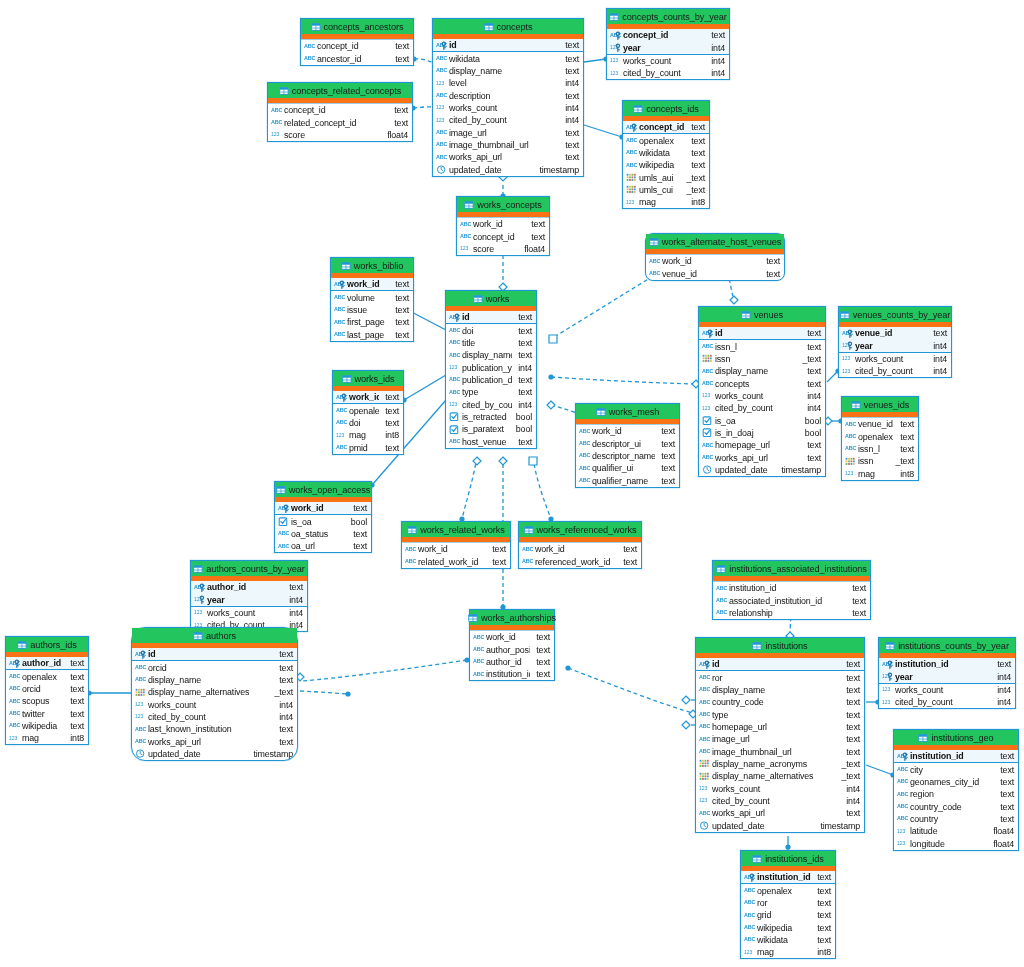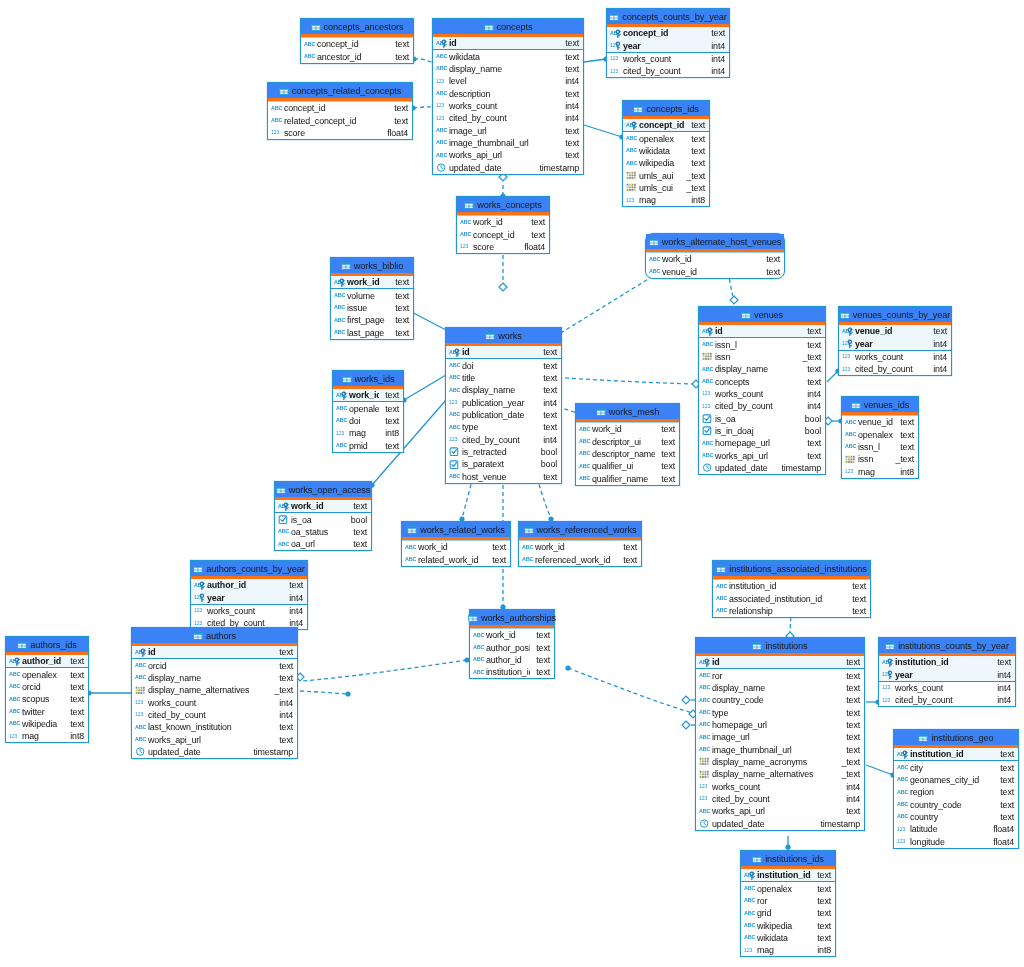--- a/index.html
+++ b/index.html
@@ -3,21 +3,21 @@
 <meta charset="utf-8">
 <style>
   html,body{margin:0;padding:0;background:#ffffff;}
   body{width:1024px;height:967px;position:relative;overflow:hidden;
        font-family:"Liberation Sans","DejaVu Sans",sans-serif;
        -webkit-font-smoothing:antialiased;}
   #canvas{position:absolute;inset:0;width:1024px;height:967px;}
   #edges{position:absolute;left:0;top:0;width:1024px;height:967px;pointer-events:none;z-index:1;}
   .tbl{position:absolute;z-index:3;background:#ffffff;border:1.4px solid #2196d6;
        box-sizing:border-box;box-shadow:0 0 0 .5px rgba(33,150,214,.25);}
-  .thead{background:#3b82f6;border-bottom:3px solid #f97316;height:15px;
+  .thead{background:#22c55e;border-bottom:5px solid #f97316;height:15px;
          display:flex;align-items:center;justify-content:center;gap:3px;
          font-size:9.2px;color:#1a1a1a;letter-spacing:-.1px;white-space:nowrap;padding:0 4px;}
   .thead .gi{flex:0 0 auto;display:block;}
   .pkzone{background:#eef7fc;border-bottom:1.2px solid #2196d6;}
   .rows{display:block;}
   .row{display:flex;align-items:center;height:12.35px;padding:0 4px 0 3px;
        font-size:8.9px;color:#141414;white-space:nowrap;letter-spacing:-.15px;}
   .row .ic{flex:0 0 auto;width:11px;height:9px;margin-right:2px;display:block;}
   .row .nm{flex:1 1 auto;overflow:hidden;text-overflow:clip;}
   .row .ty{flex:0 0 auto;margin-left:6px;color:#141414;}
@@ -537,21 +537,21 @@
           </div>
           <div class="row">
             <svg viewBox="0 0 12 10" class="ic">
               <text x="0" y="7" font-size="6" font-family="&quot;Liberation Sans&quot;,sans-serif" font-weight="bold" fill="#2196d6">ABC</text>
             </svg>
             <span class="nm">last_page</span>
             <span class="ty">text</span>
           </div>
         </div>
       </div>
-      <div class="tbl" style="left: 445px; top: 290px; width: 117px; margin-top: 37px;">
+      <div class="tbl" style="left: 445px; top: 290px; width: 92px;">
         <div class="thead">
           <svg viewBox="0 0 12 10" class="gi" style="width: 10px; height: 8px;">
             <rect x="0.6" y="0.8" width="10.6" height="8.4" rx="0.8" fill="#fff" stroke="#2196d6" stroke-width="1.1"></rect>
             <rect x="0.6" y="0.8" width="10.6" height="2.6" fill="#2196d6"></rect>
             <path d="M5.9,3.4 L5.9,9.2 M0.6,6.3 L11.2,6.3" stroke="#2196d6" stroke-width="0.9"></path>
           </svg>
           <span>works</span>
         </div>
         <div class="rows pkzone">
           <div class="row pk">
@@ -1170,21 +1170,21 @@
           </div>
           <div class="row">
             <svg viewBox="0 0 12 10" class="ic">
               <text x="0" y="7" font-size="6" font-family="&quot;Liberation Sans&quot;,sans-serif" font-weight="bold" fill="#2196d6">ABC</text>
             </svg>
             <span class="nm">institution_id</span>
             <span class="ty">text</span>
           </div>
         </div>
       </div>
-      <div class="tbl" style="left: 131px; top: 627px; width: 167px;">
+      <div class="tbl" style="left: 131px; top: 627px; width: 167px; border-radius: 14px;">
         <div class="thead">
           <svg viewBox="0 0 12 10" class="gi" style="width: 10px; height: 8px;">
             <rect x="0.6" y="0.8" width="10.6" height="8.4" rx="0.8" fill="#fff" stroke="#2196d6" stroke-width="1.1"></rect>
             <rect x="0.6" y="0.8" width="10.6" height="2.6" fill="#2196d6"></rect>
             <path d="M5.9,3.4 L5.9,9.2 M0.6,6.3 L11.2,6.3" stroke="#2196d6" stroke-width="0.9"></path>
           </svg>
           <span>authors</span>
         </div>
         <div class="rows pkzone">
           <div class="row pk">

